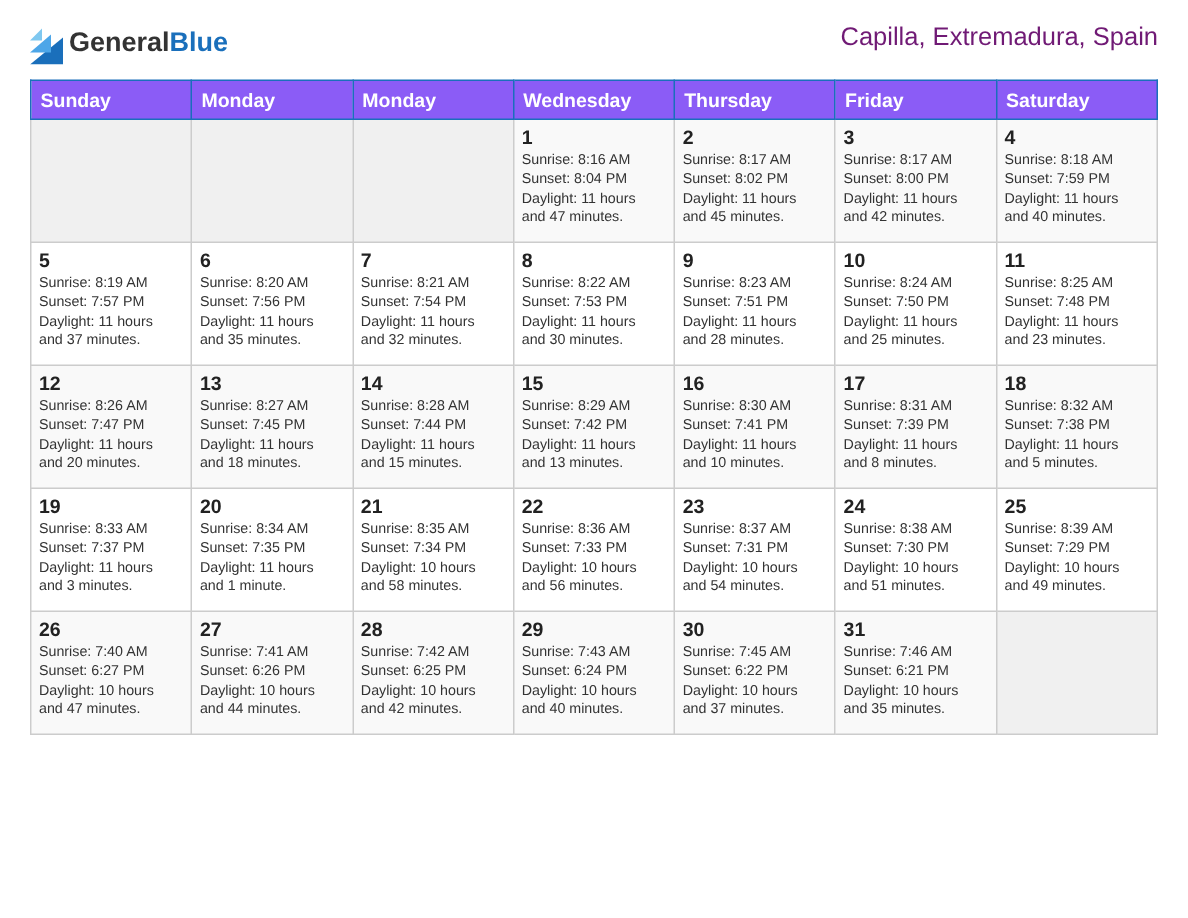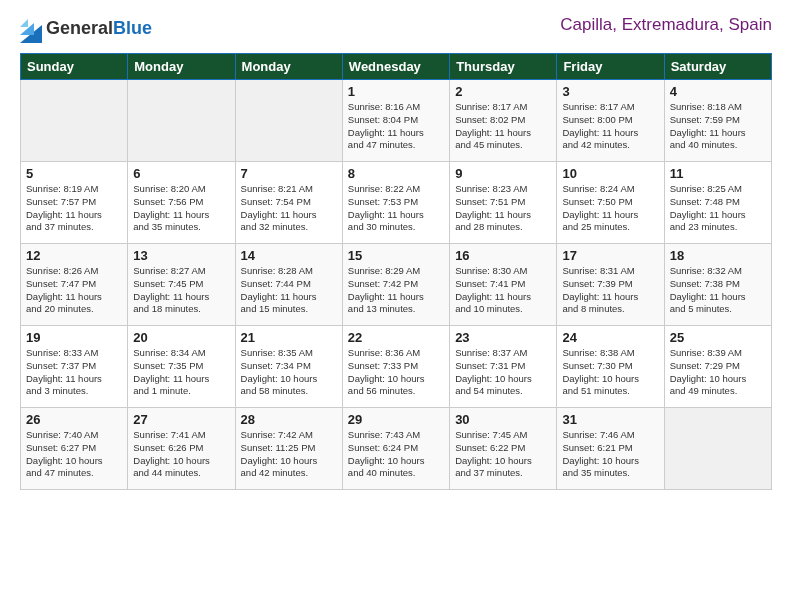--- a/index.html
+++ b/index.html
@@ -58,21 +58,21 @@
     .location {
       font-size: 17px;
       color: #701a75;
     }
     .calendar {
       width: 100%;
       border-collapse: collapse;
       table-layout: fixed;
     }
     .calendar thead tr th {
-      background-color: #14532d;
+      background-color: #8b5cf6;
       color: #fff;
       text-align: left;
       padding: 5px 6px;
       font-size: 13px;
       font-weight: bold;
       border: 1px solid #1a6fbb;
     }
     .calendar tbody tr td {
       border: 1px solid #ccc;
       vertical-align: top;
@@ -333,21 +333,21 @@
           <td>
             <span class="day-number">27</span>
             <div class="day-info" style="white-space: pre-line;">Sunrise: 7:41 AM
 Sunset: 6:26 PM
 Daylight: 10 hours
 and 44 minutes.</div>
           </td>
           <td>
             <span class="day-number">28</span>
             <div class="day-info" style="white-space: pre-line;">Sunrise: 7:42 AM
-Sunset: 11:25 PM
+Sunset: 6:25 PM
 Daylight: 10 hours
 and 42 minutes.</div>
           </td>
           <td>
             <span class="day-number">29</span>
             <div class="day-info" style="white-space: pre-line;">Sunrise: 7:43 AM
 Sunset: 6:24 PM
 Daylight: 10 hours
 and 40 minutes.</div>
           </td>

